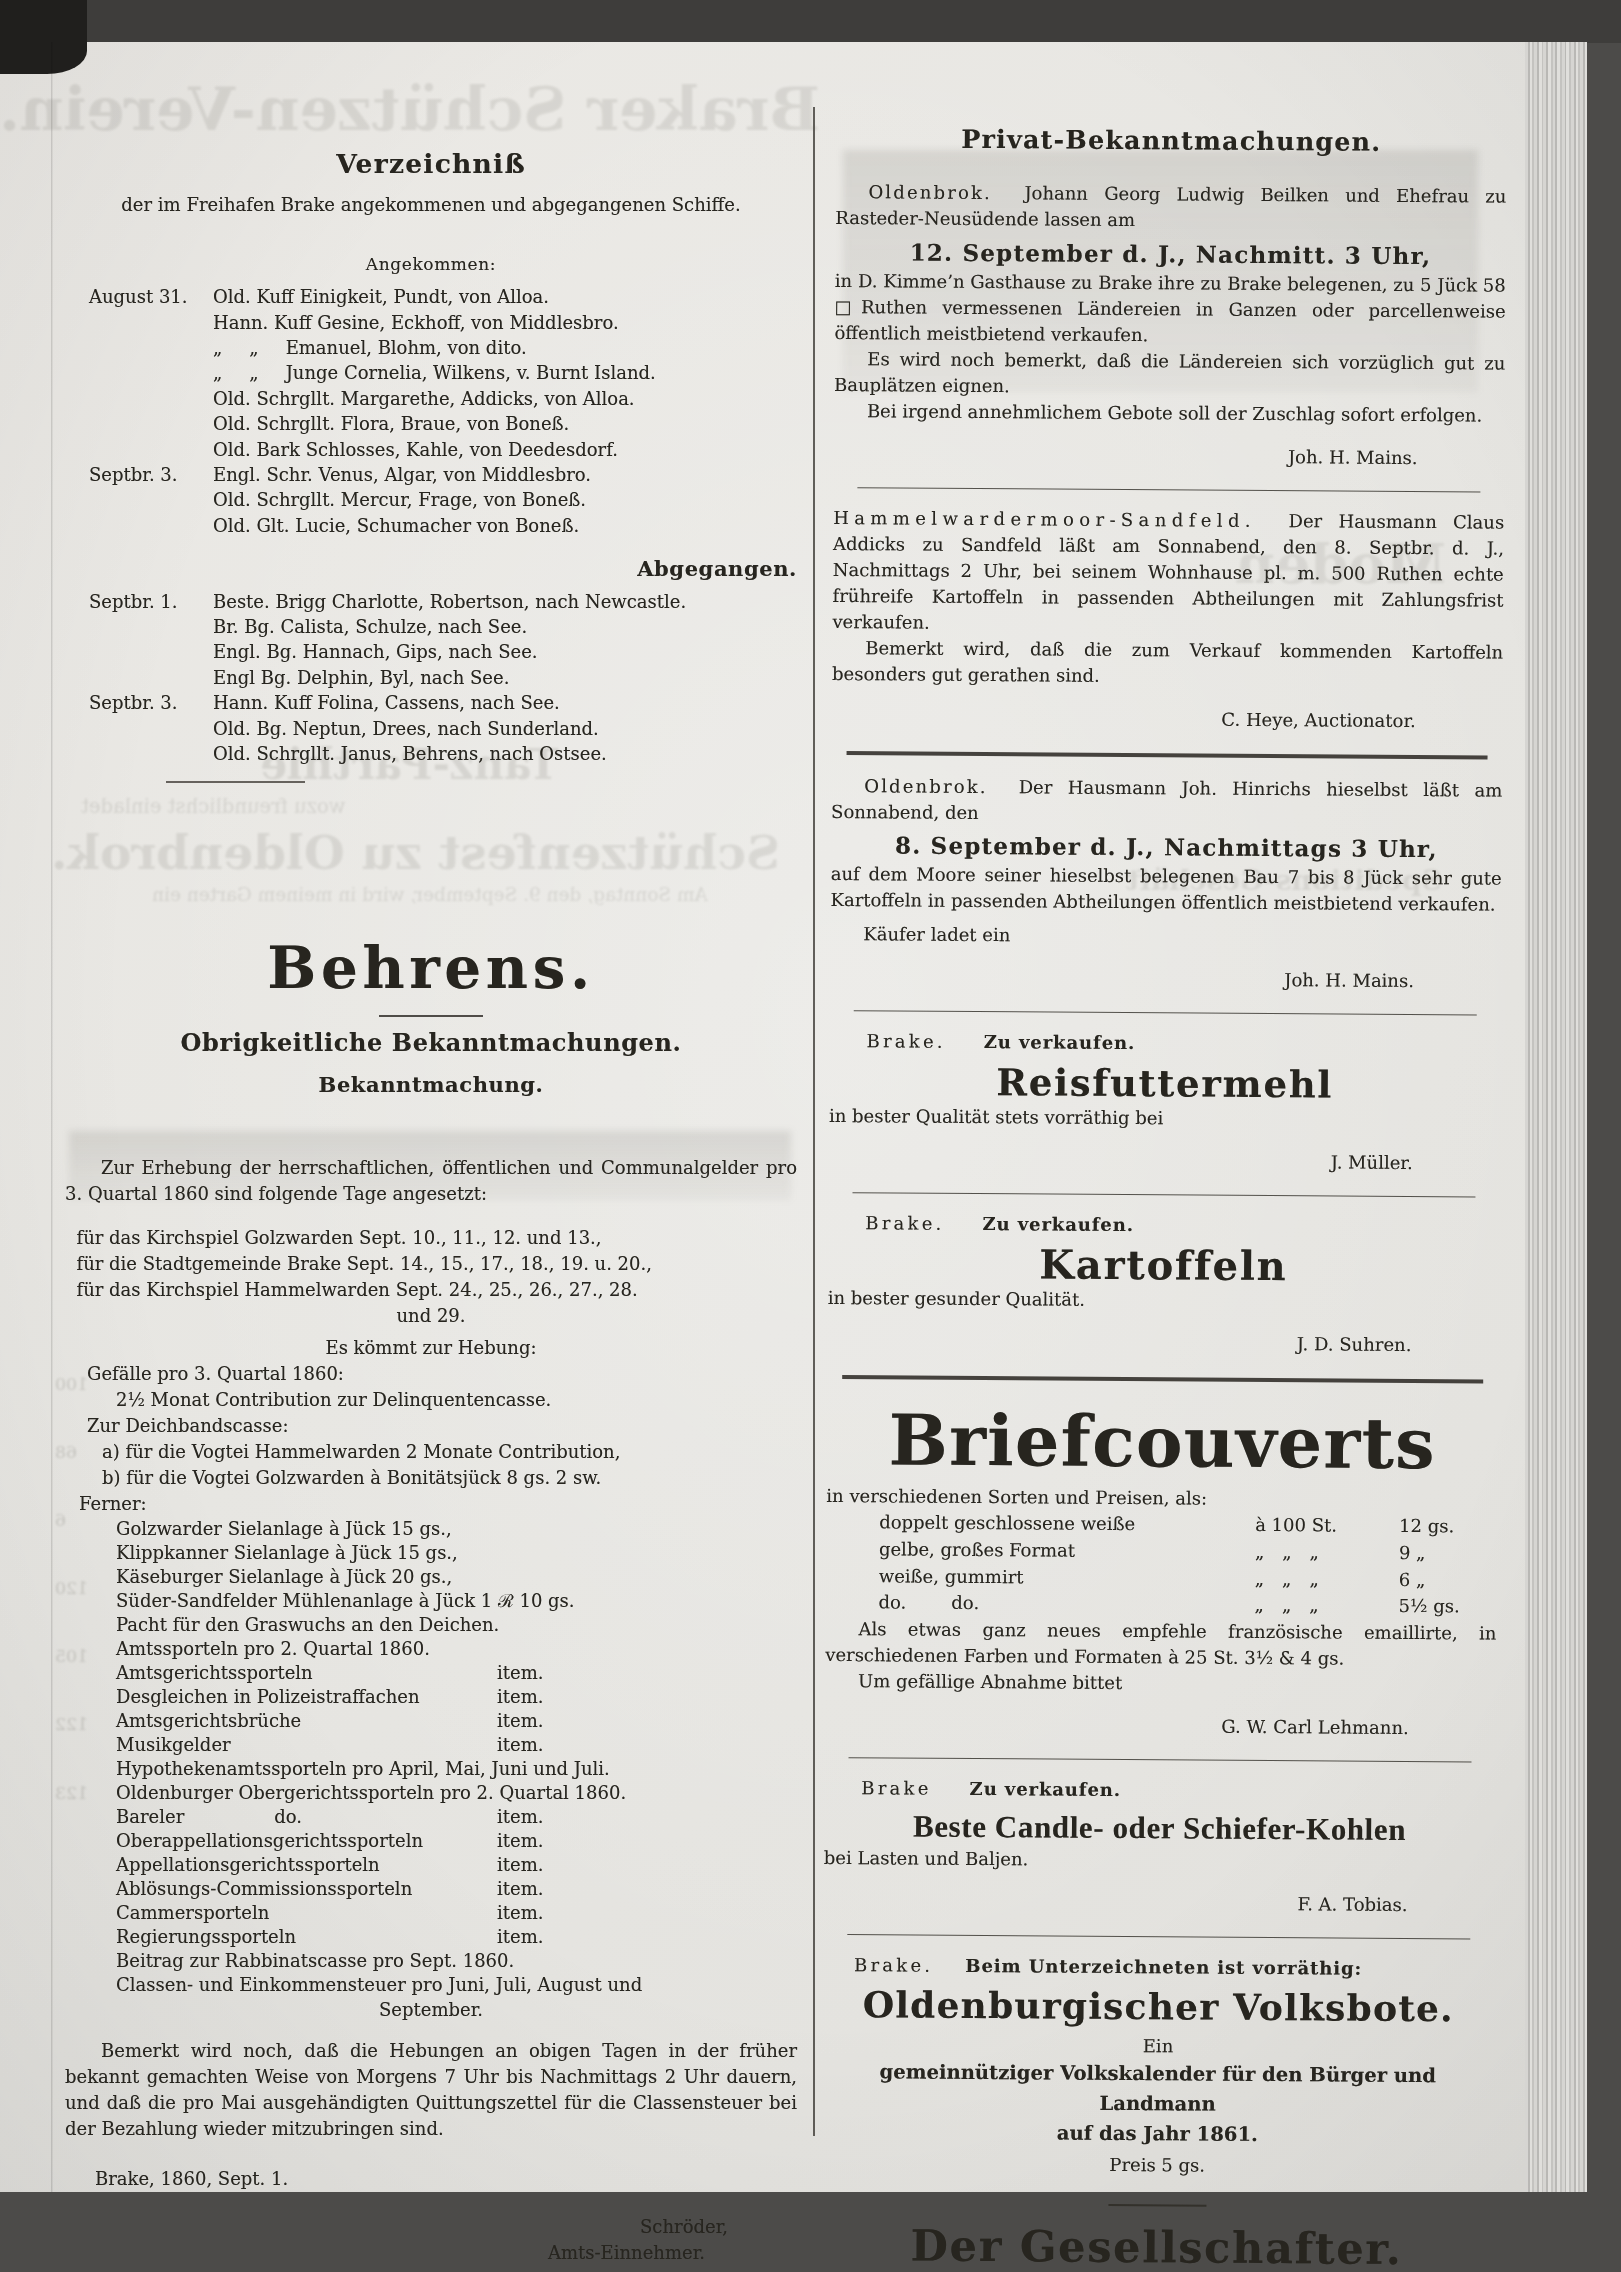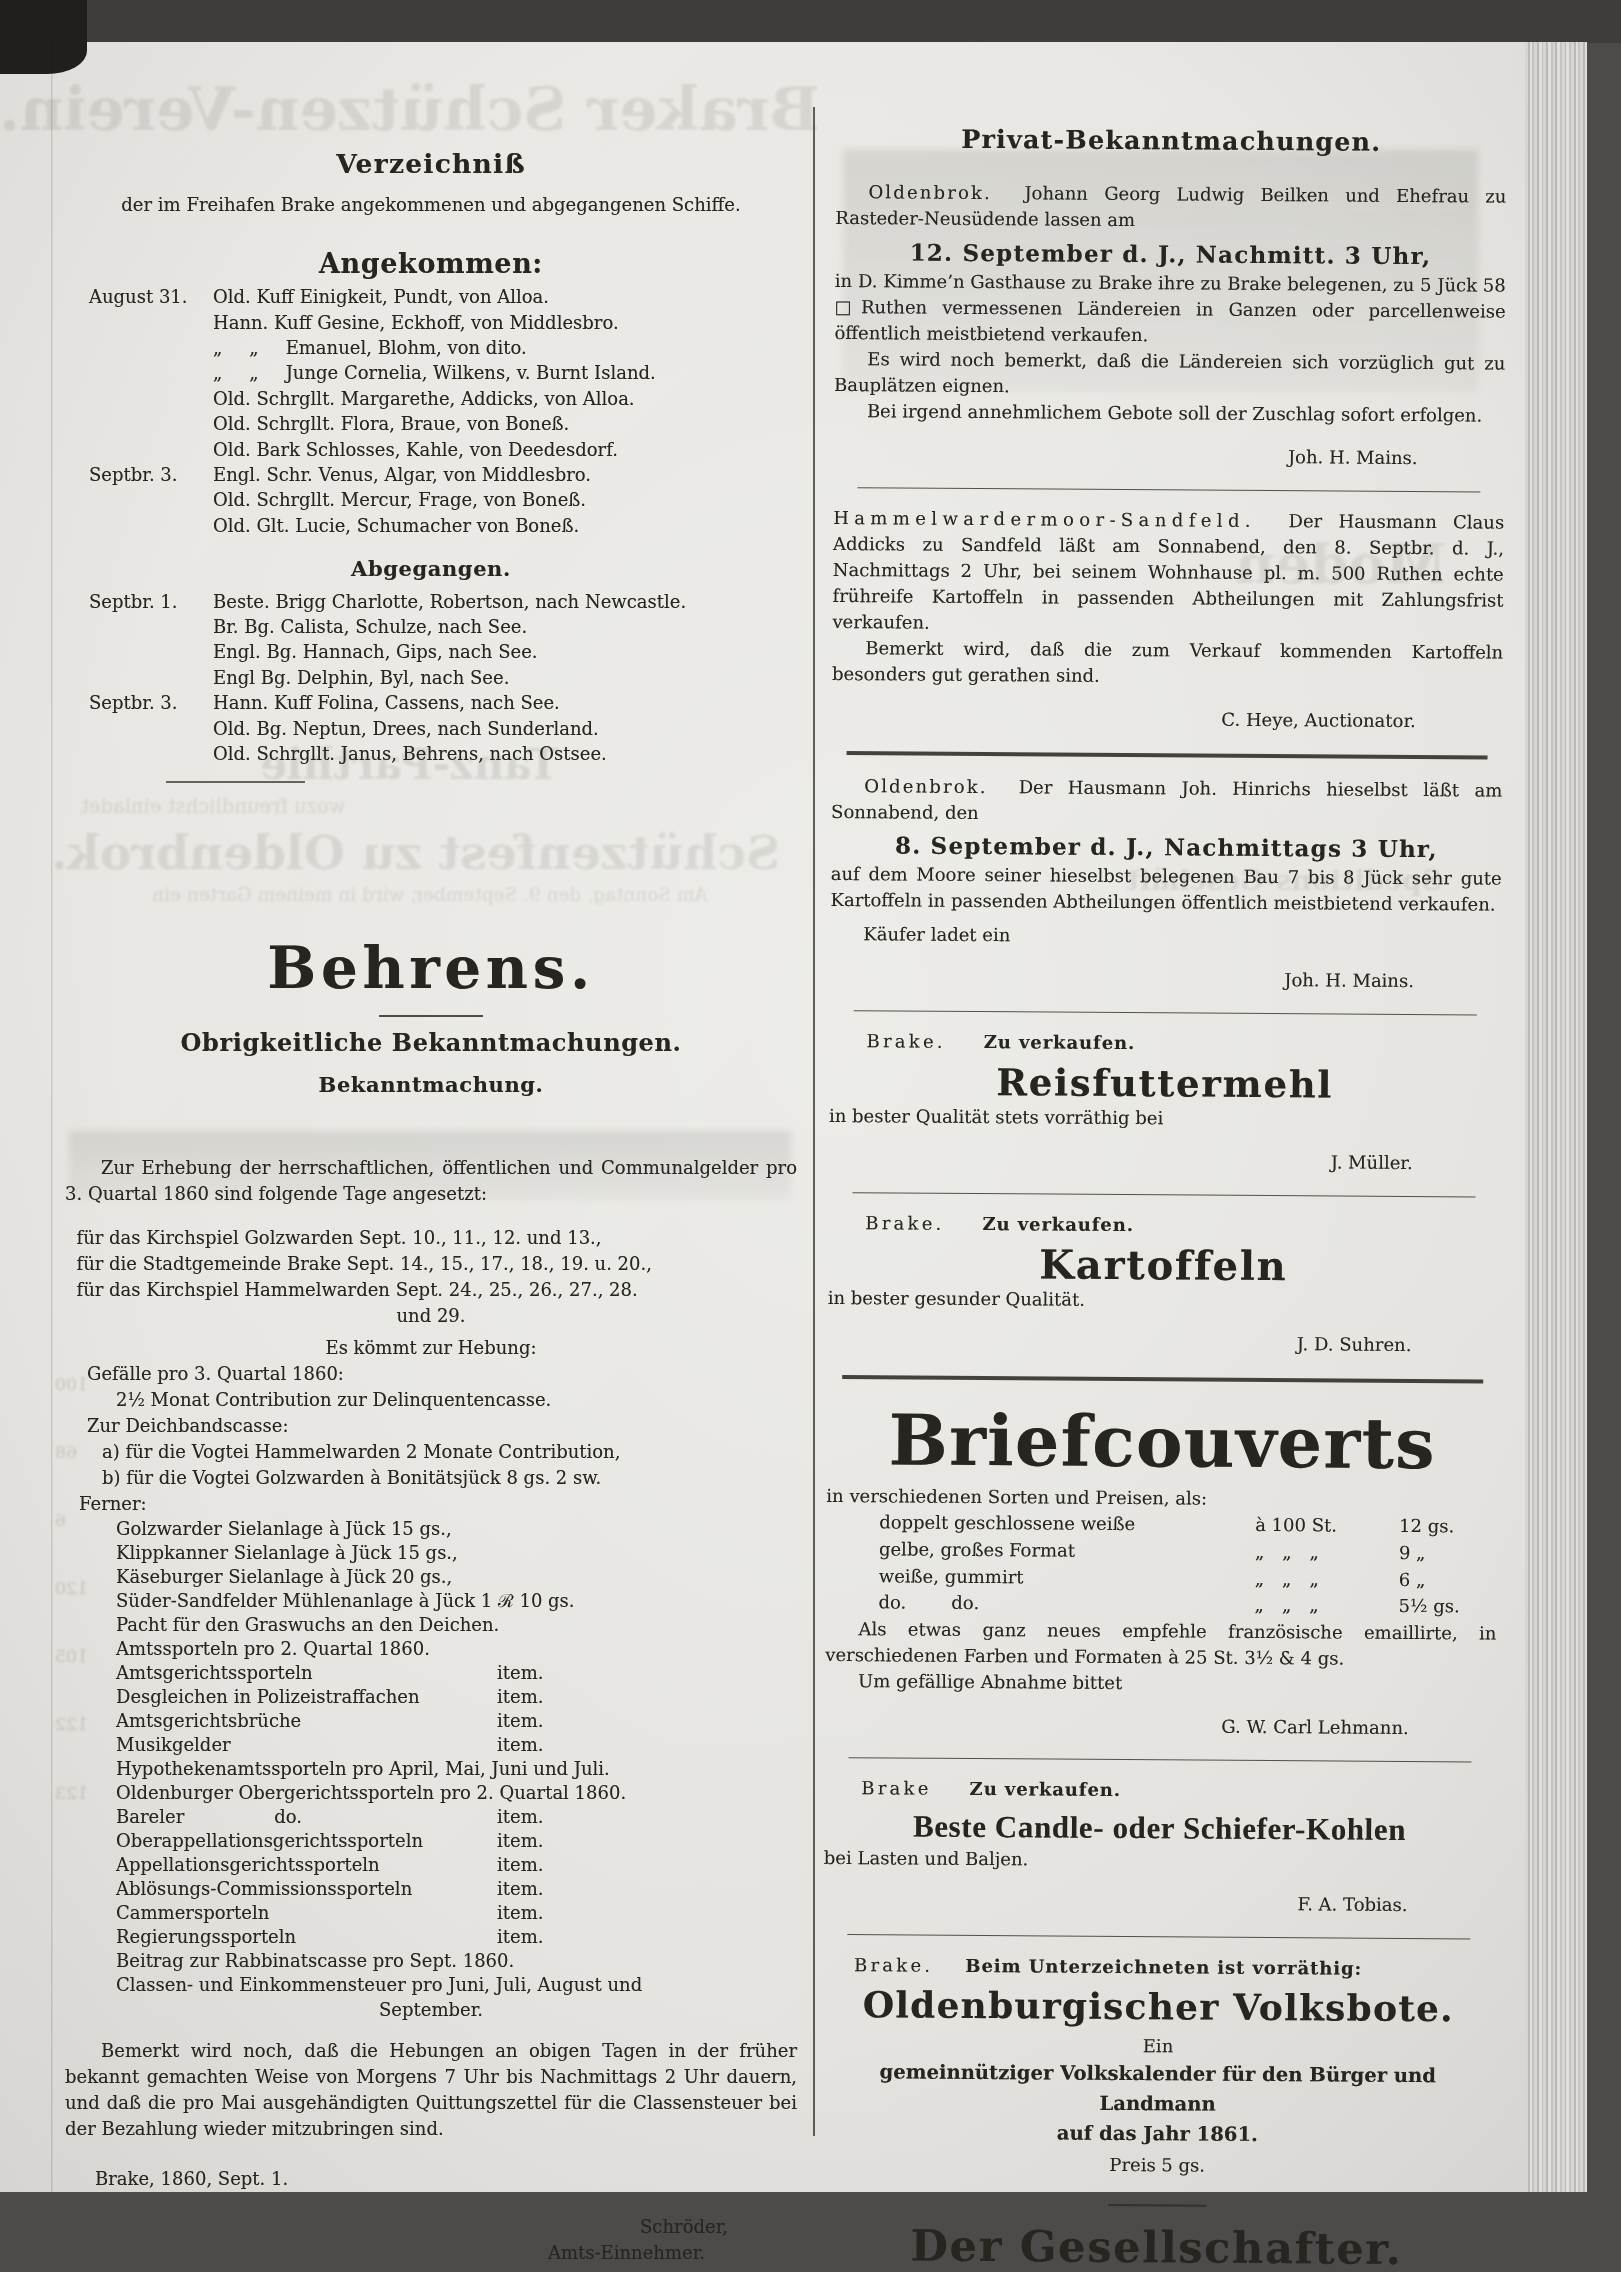--- a/index.html
+++ b/index.html
@@ -25,21 +25,21 @@
 
   .ink{color:#27251f;text-shadow:0 0 0.6px rgba(30,28,24,.35);}
   .c{text-align:center;}
   .r{text-align:right;}
   .j{text-align:justify;}
   .sp{letter-spacing:.3em;}
   .sp-sm{letter-spacing:.12em;}
 
   .h-title{font-size:26.6px;font-weight:bold;letter-spacing:1.2px;margin-top:9.2px;}
   .h-sub{font-size:18px;margin-top:15px;}
-  .h-mid{font-size:27px;font-weight:bold;margin-top:33px;letter-spacing:0.6px;}
+  .h-mid{font-size:17px;font-weight:normal;margin-top:33px;letter-spacing:0.6px;}
   .h-mid2{font-size:21px;font-weight:bold;margin-top:12.7px;letter-spacing:0.6px;}
 
   .ship-list{margin-top:7px;}
   .ship-row{display:flex;line-height:25.4px;}
   .ship-date{flex:0 0 124px;padding-left:24px;white-space:nowrap;}
   .ship-text{flex:1;white-space:nowrap;}
 
   .anzeiger{font-size:58px;font-weight:bold;letter-spacing:4.6px;margin-top:154px;line-height:63px;}
   .rule{border:none;margin:0 auto;border-top:2.3px solid rgba(45,42,36,.82);}
   .rule-offc{width:139px;margin-left:101px;margin-top:15px;border-top:2.9px solid rgba(45,42,36,.7);}
@@ -167,21 +167,21 @@
         <div class="ship-row">
           <span class="ship-date"></span>
           <span class="ship-text">Old. Schrgllt. Mercur, Frage, von Boneß.</span>
         </div>
         <div class="ship-row">
           <span class="ship-date"></span>
           <span class="ship-text">Old. Glt. Lucie, Schumacher von Boneß.</span>
         </div>
       </div>
 
-    <div class="c h-mid2" style="margin-top:17.3px;">Abgegangen.</div>
+    <div class="c h-mid2" style="margin-top:17.3px;text-align:right;">Abgegangen.</div>
 
     <div class="ship-list">
 
     <div class="ship-row">
           <span class="ship-date">Septbr. 1.</span>
           <span class="ship-text">Beste. Brigg Charlotte, Robertson, nach Newcastle.</span>
         </div>
         <div class="ship-row">
           <span class="ship-date"></span>
           <span class="ship-text">Br. Bg. Calista, Schulze, nach See.</span>

